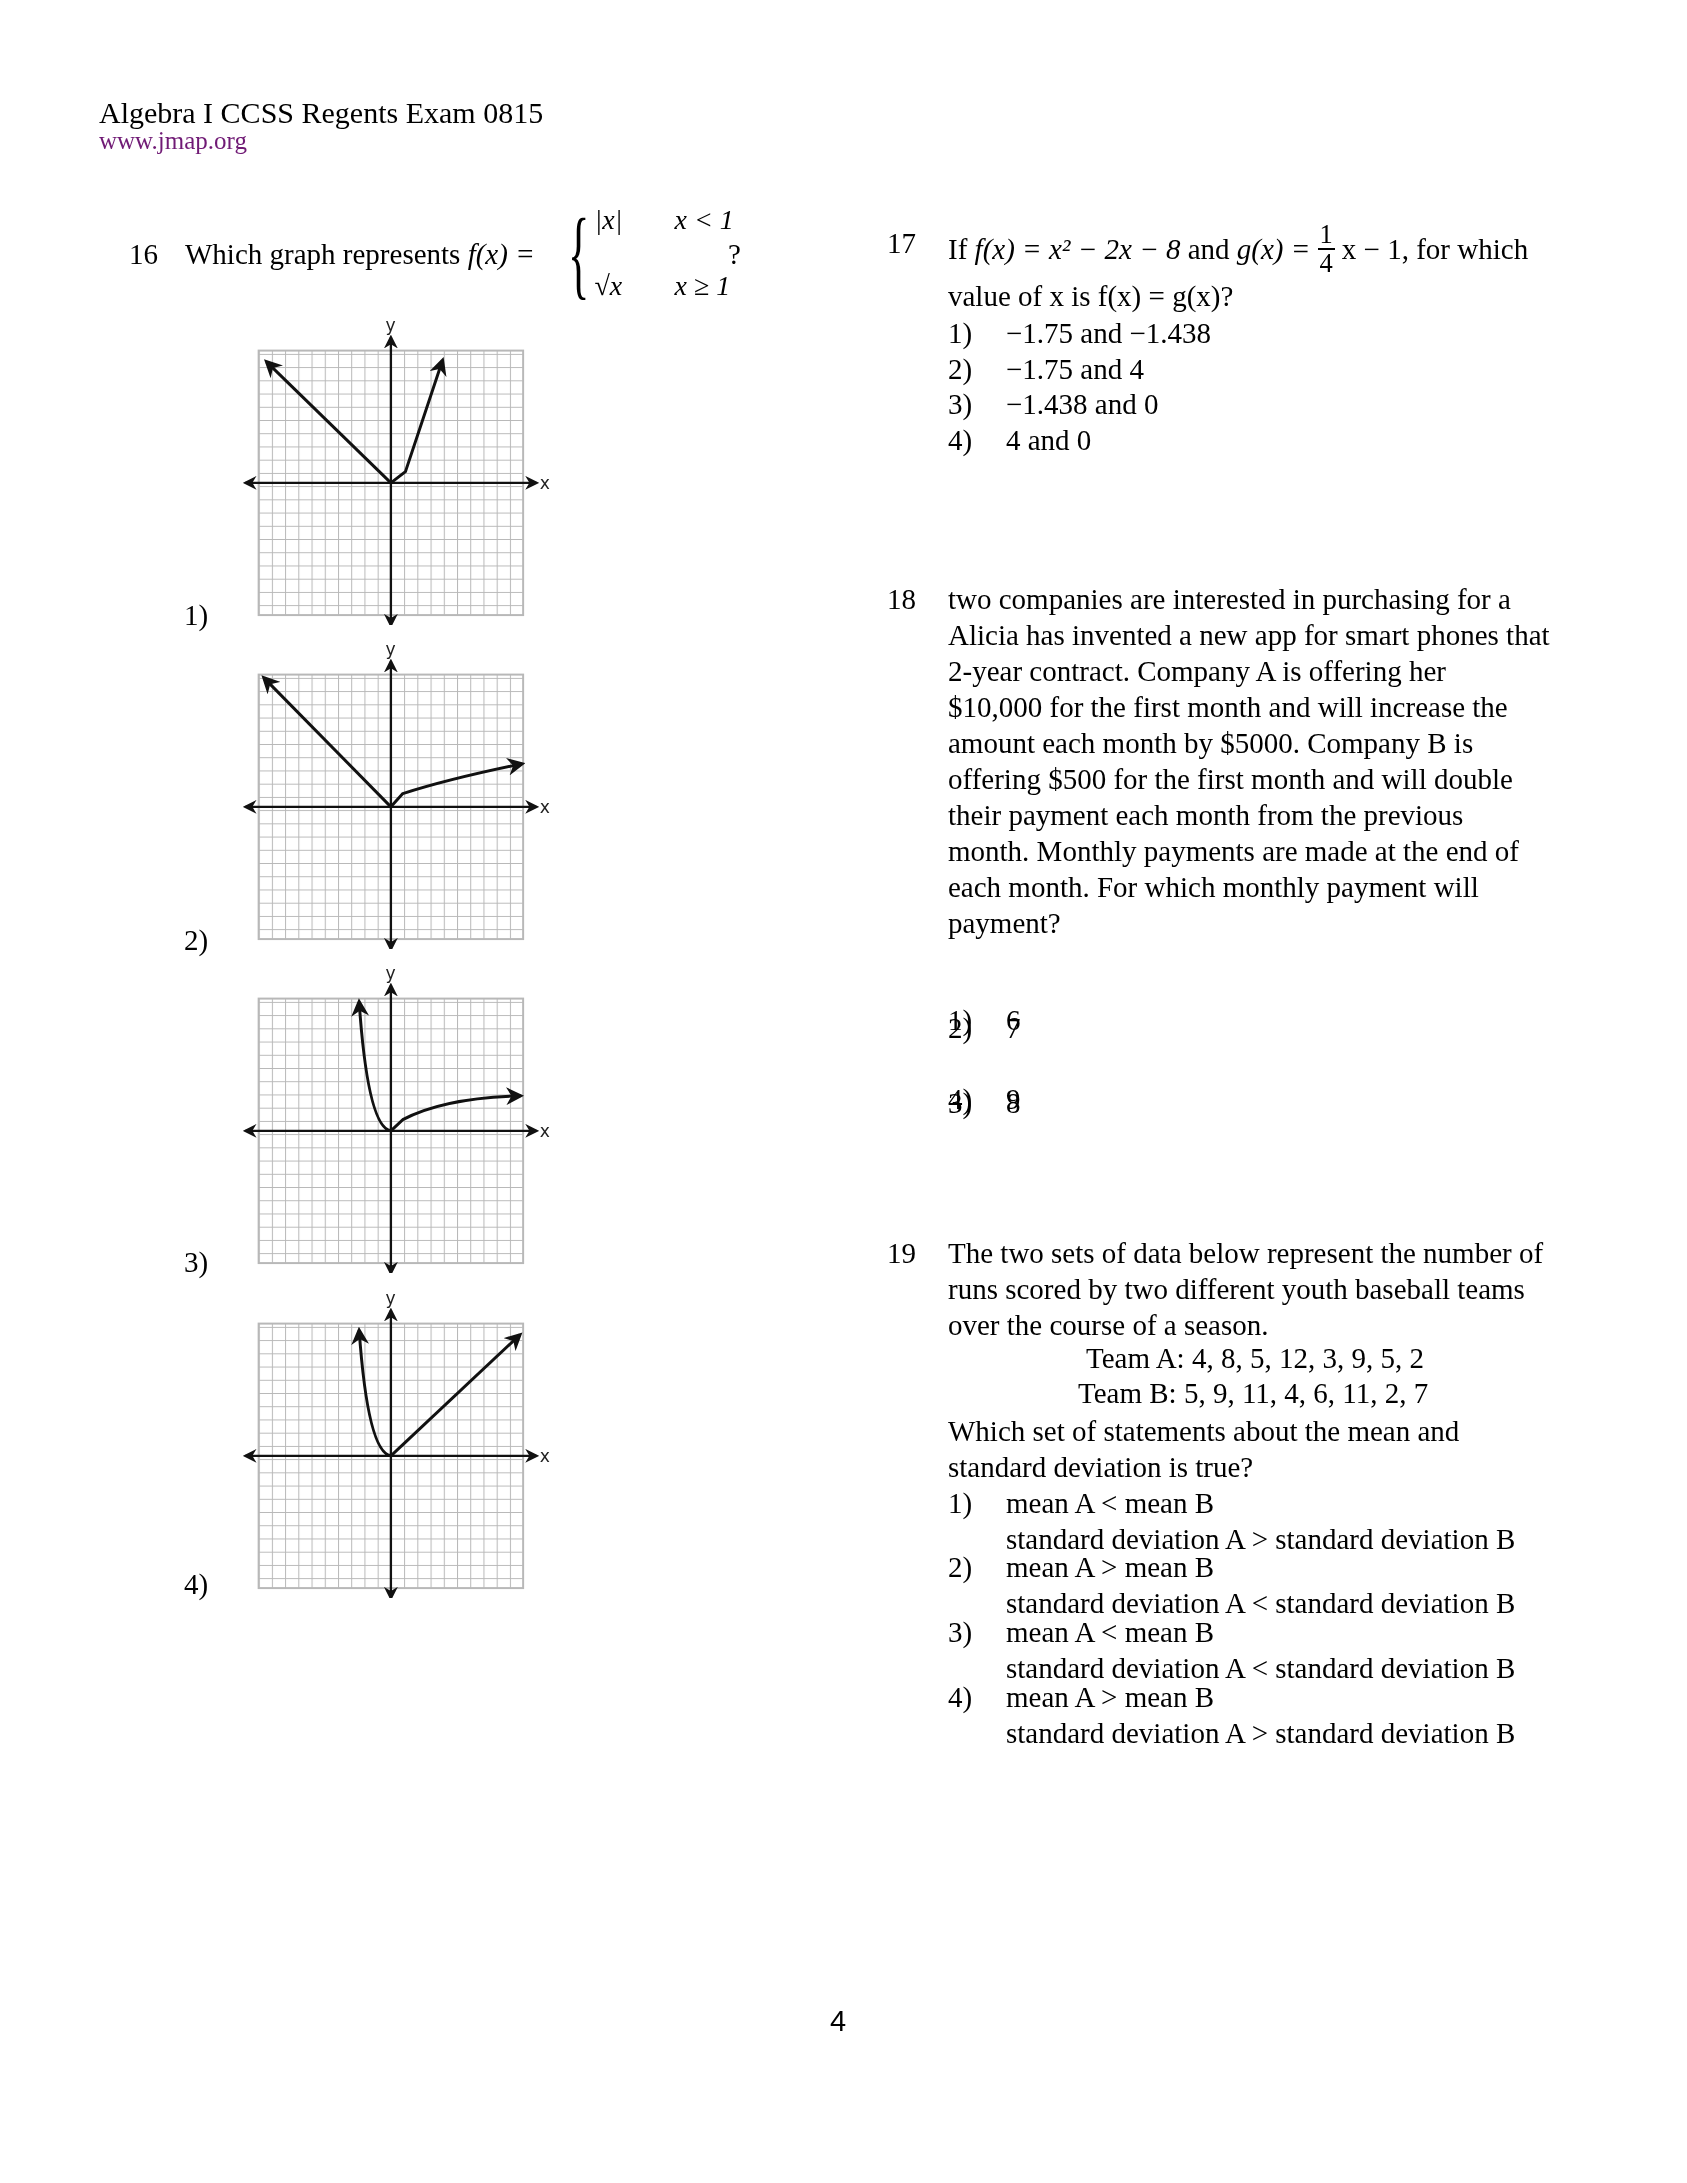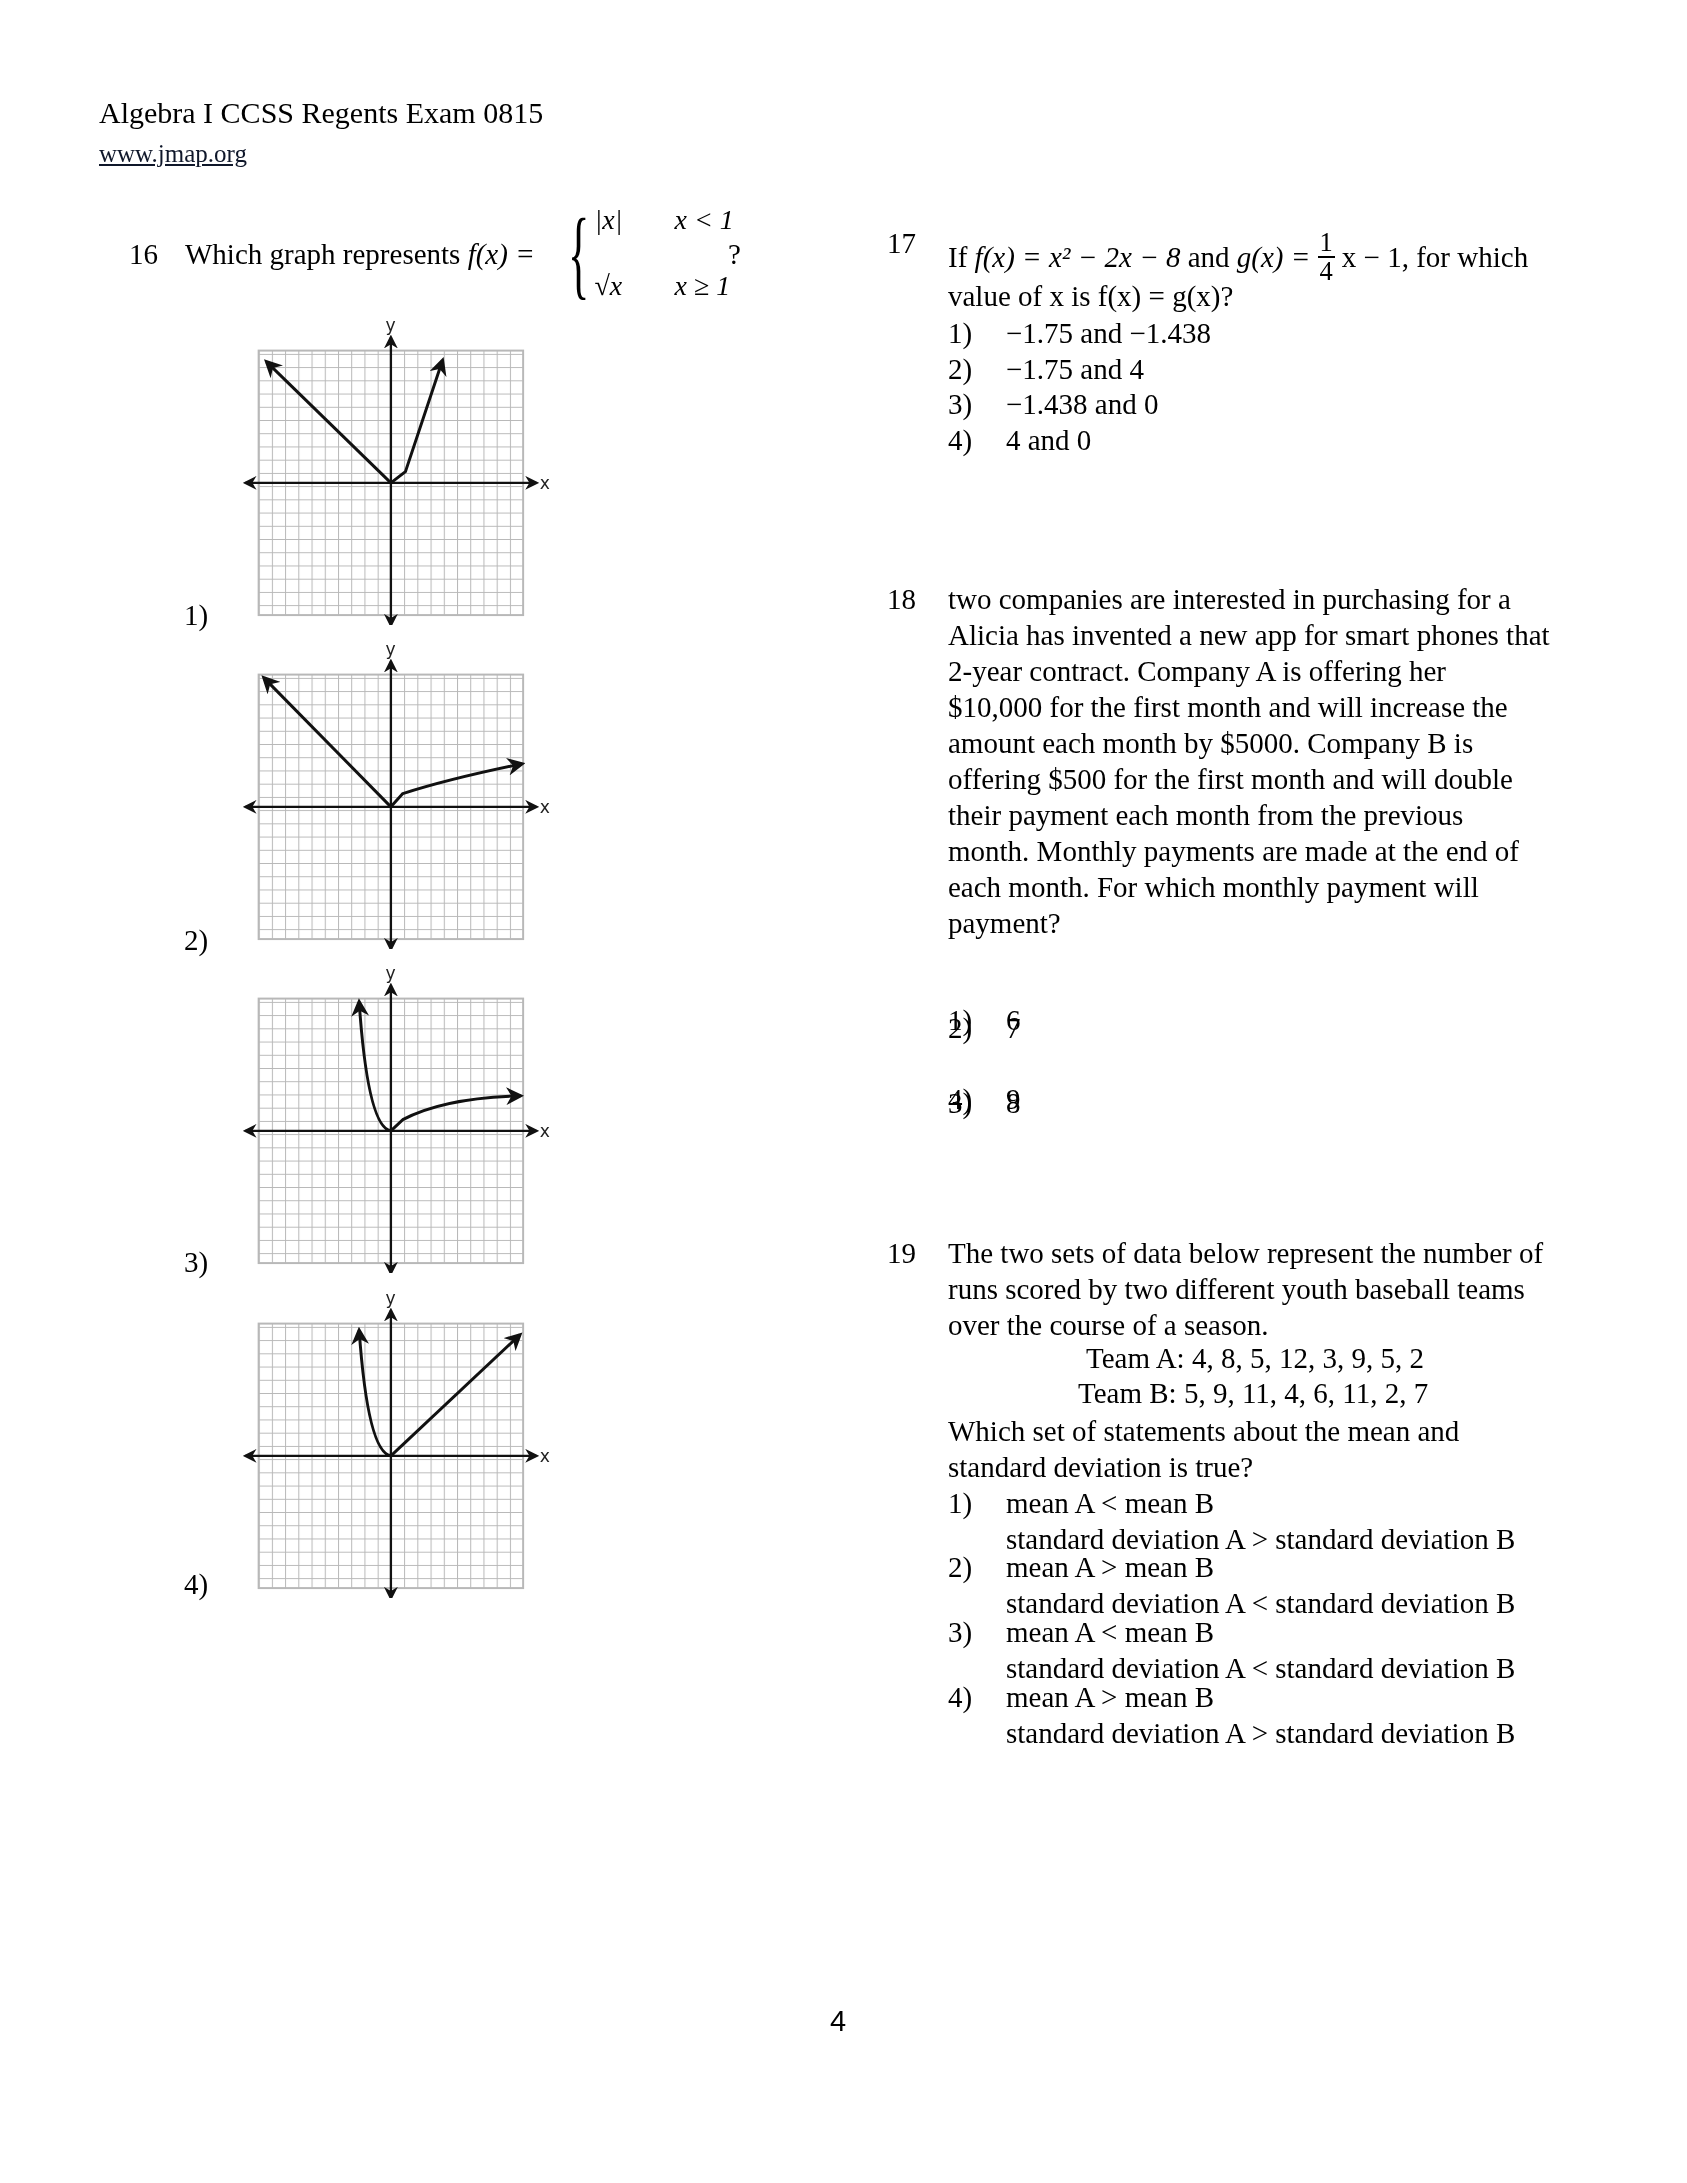--- a/index.html
+++ b/index.html
@@ -1,20 +1,20 @@
 <!DOCTYPE html>
 <html style="font-size:10.6px"><head>
 <meta charset="utf-8">
 <style>
   html, body { margin:0; padding:0; background:#ffffff; }
   body { width:1687px; height:2183px; position:relative; overflow:hidden;
          font-family:"Liberation Serif","DejaVu Serif",serif; color:#000; }
   .abs { position:absolute; }
   .hdr-title { left:99px; top:98px; font-size:30px; line-height:1; }
-  .hdr-link { left:99px; top:141px; font-size:25px; line-height:1; text-decoration:underline; color:#0f172a; }
+  .hdr-link { left:99px; top:128px; font-size:25px; line-height:1; color:#701a75; }
   .q { font-size:29px; line-height:36px; }
   .i { font-style:italic; }
   .piecewise { position:absolute; left:568px; top:204px; width:172px; height:106px; }
   .brace { position:absolute; left:0; top:0; font-size:99px; line-height:99px; transform:scaleX(0.45); transform-origin:left top; font-weight:100; }
   .pw-row { position:absolute; left:26.5px; font-size:28px; white-space:nowrap; }
   .pw-expr { display:inline-block; width:73px; }
   .frac { display:inline-block; vertical-align:middle; text-align:center; position:relative; top:-4px; }
   .frac span { display:block; line-height:26.5px; font-size:26.5px; }
   .frac .bar { border-top:2px solid #000; width:17px; margin:0 auto; height:0; line-height:0; }
   .opt { position:absolute; font-size:29px; line-height:36px; white-space:nowrap; }
@@ -96,21 +96,21 @@
   <rect x="40" y="75" width="400" height="400" fill="url(#g)" stroke="#b8b8b8" stroke-width="3"></rect>
   <line x1="20" y1="275" x2="460" y2="275" stroke="#111" stroke-width="3.5" marker-start="url(#ah)" marker-end="url(#ah)"></line>
   <line x1="240" y1="55" x2="240" y2="490" stroke="#111" stroke-width="3.5" marker-start="url(#ah)" marker-end="url(#ah)"></line>
   <text x="232" y="45" font-family="DejaVu Sans, sans-serif" font-size="26" fill="#222">y</text>
   <text x="465" y="285" font-family="DejaVu Sans, sans-serif" font-size="26" fill="#222">x</text>
   <path d="M240 275 Q205 270 192 85" fill="none" stroke="#111" stroke-width="4.5" marker-end="url(#ah)"></path>
   <path d="M240 275 L435 92" fill="none" stroke="#111" stroke-width="4.5" marker-end="url(#ah)"></path>
 </svg>
 
 <div class="abs q" style="left:887px; top:225px;">17</div>
-<div class="abs q" style="left:948px; top:225px; white-space:nowrap;margin-top:8px;">
+<div class="abs q" style="left:948px; top:225px; white-space:nowrap;">
   <span>If</span>
   <span class="i">f(x) = x² − 2x − 8</span>
   <span>and</span>
   <span class="i">g(x) =</span>
   <span class="frac">
     <span>1</span>
     <span class="bar"></span>
     <span>4</span>
   </span>
   <span>x − 1, for which</span>

